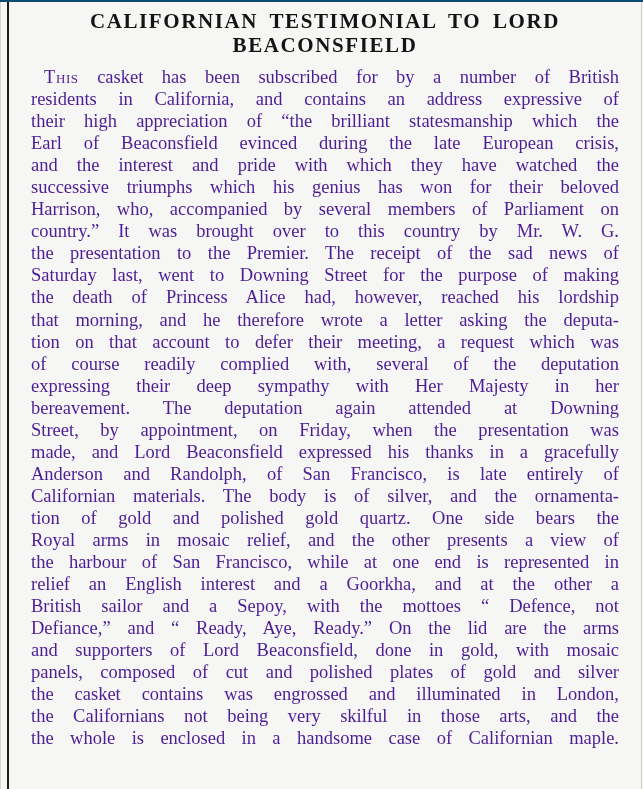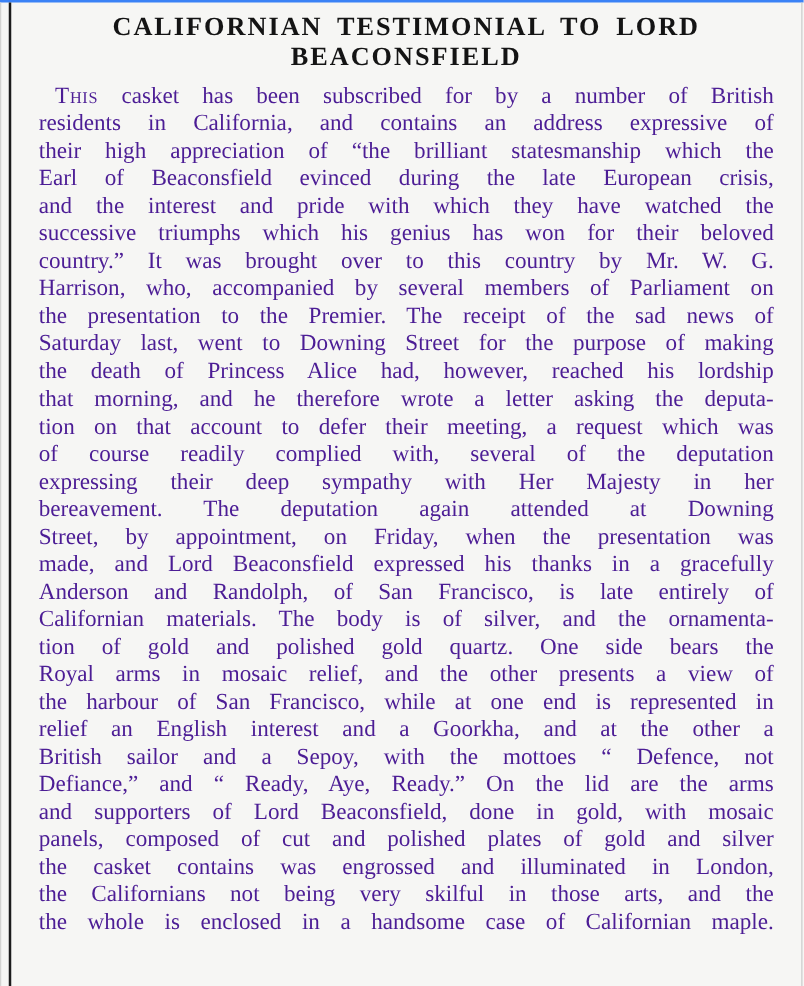--- a/index.html
+++ b/index.html
@@ -11,21 +11,21 @@
     background: #f6f6f4;
     font-family: "Liberation Serif", "DejaVu Serif", serif;
     color: #171717;
   }
   .page {
     position: relative;
     width: 643px;
     height: 789px;
     box-sizing: border-box;
     padding: 5px 24px 0 31px;
-    border-top: 2px solid #3b82f6;
+    border-top: 2px solid #0c4a6e;
   }
   .edge-left-outer {
     position: absolute;
     left: 0; top: 0; bottom: 0;
     width: 1px;
     background: #d3d3d1;
   }
   .rule-left {
     position: absolute;
     left: 7px; top: 0; bottom: 0;
@@ -81,22 +81,22 @@
     <span>BEACONSFIELD</span>
   </h1>
 
   <div class="body-text" id="body-lines">
       <div class="line first"><span class="lead-word">This</span> casket has been subscribed for by a number of British</div>
       <div class="line">residents in California, and contains an address expressive of</div>
       <div class="line">their high appreciation of “the brilliant statesmanship which the</div>
       <div class="line">Earl of Beaconsfield evinced during the late European crisis,</div>
       <div class="line">and the interest and pride with which they have watched the</div>
       <div class="line">successive triumphs which his genius has won for their beloved</div>
+      <div class="line">Harrison, who, accompanied by several members of Parliament on</div>
       <div class="line">country.” It was brought over to this country by Mr. W. G.</div>
-      <div class="line">Harrison, who, accompanied by several members of Parliament on</div>
       <div class="line">the presentation to the Premier. The receipt of the sad news of</div>
       <div class="line">Saturday last, went to Downing Street for the purpose of making</div>
       <div class="line">the death of Princess Alice had, however, reached his lordship</div>
       <div class="line">that morning, and he therefore wrote a letter asking the deputa-</div>
       <div class="line">tion on that account to defer their meeting, a request which was</div>
       <div class="line">of course readily complied with, several of the deputation</div>
       <div class="line">expressing their deep sympathy with Her Majesty in her</div>
       <div class="line">bereavement. The deputation again attended at Downing</div>
       <div class="line">Street, by appointment, on Friday, when the presentation was</div>
       <div class="line">made, and Lord Beaconsfield expressed his thanks in a gracefully</div>

